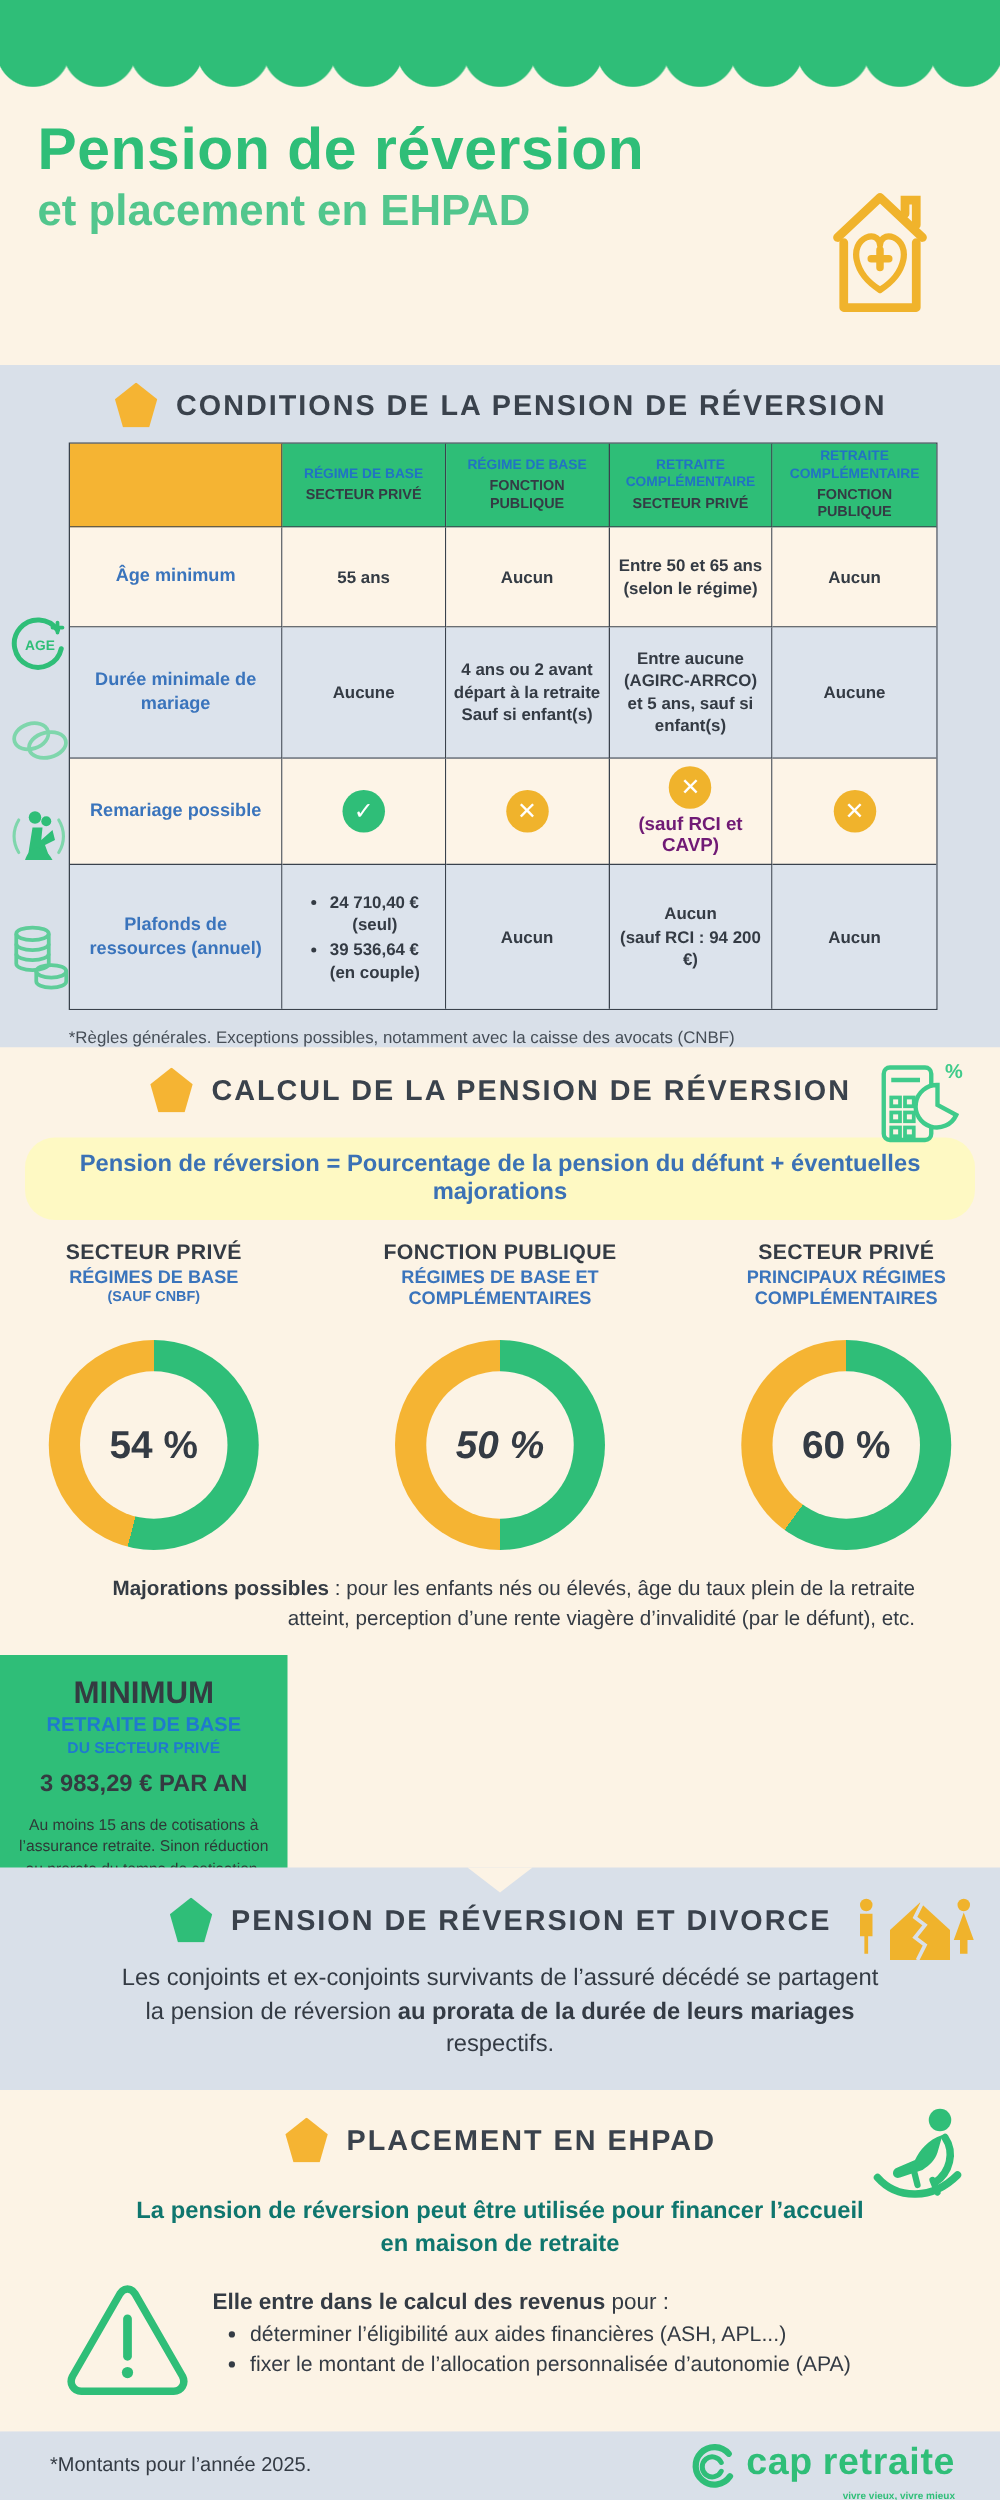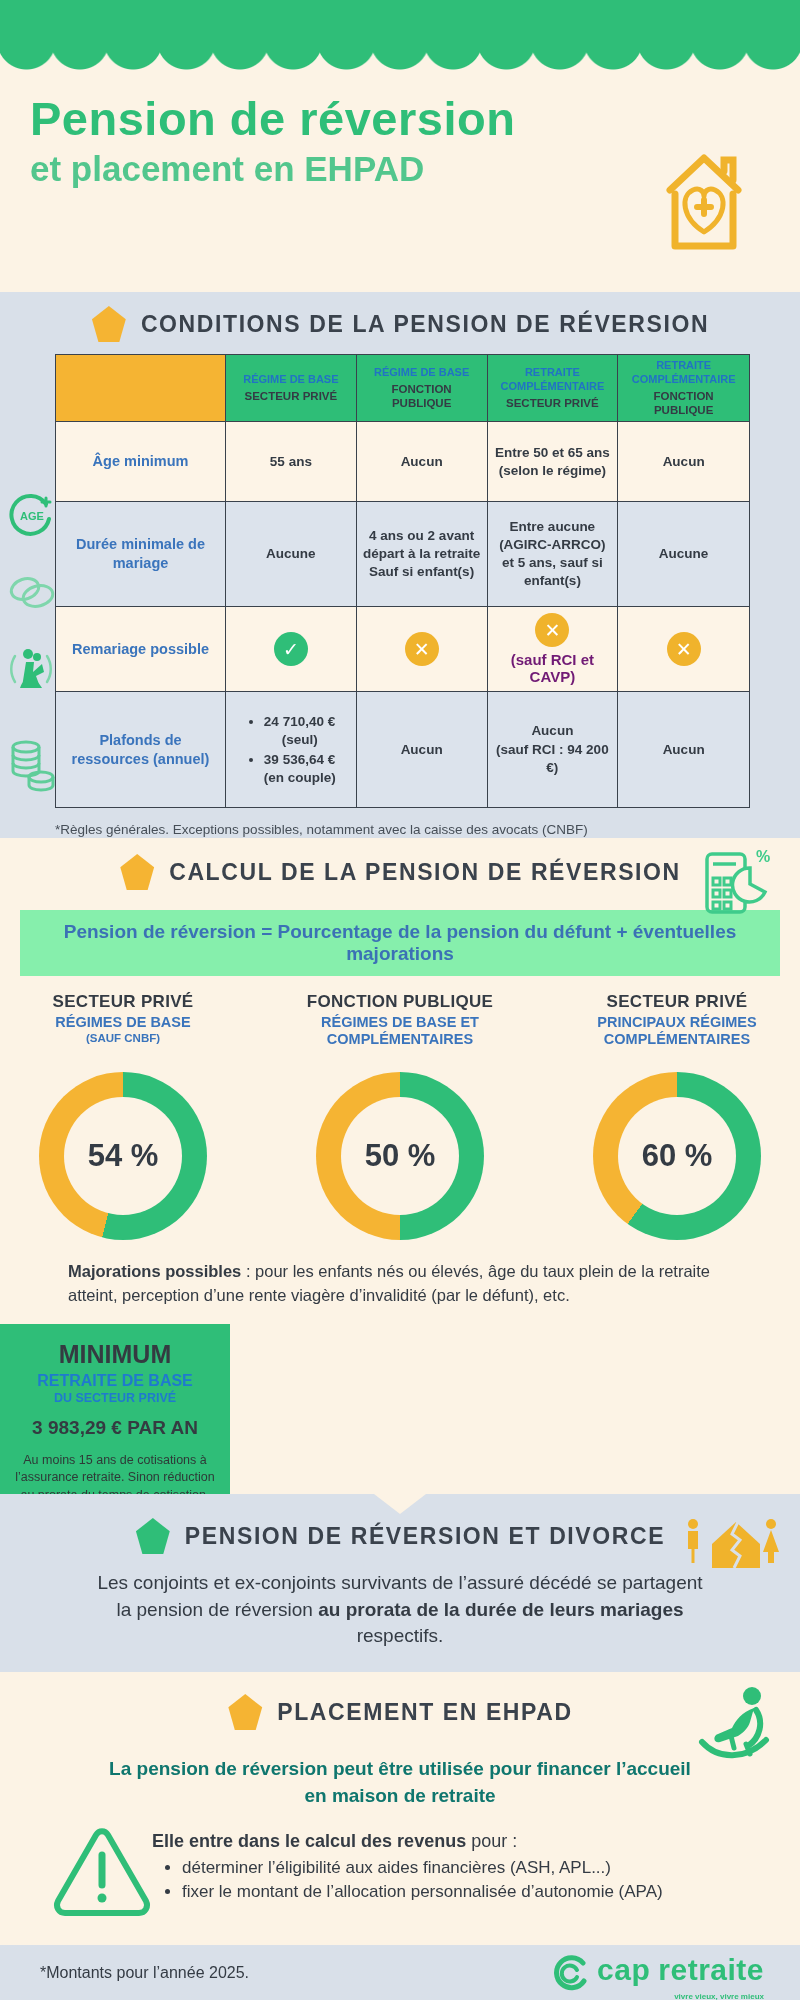--- a/index.html
+++ b/index.html
@@ -52,33 +52,33 @@
   .mark-note{font-size:15px;font-weight:bold;color:#701a75;margin-top:4px;}
   .cell-bullets{list-style:disc;margin:0;padding-left:18px;text-align:left;}
   .cell-bullets li{font-size:13.5px;font-weight:bold;color:#343B44;line-height:1.3;margin:3px 0;}
   .cell-bullets .qual{display:block;text-align:center;}
   .icon-rail{position:absolute;left:8px;width:46px;}
   .rail-ico{position:absolute;left:0;}
   .footnote{margin:14px 0 0 55px;font-size:13.5px;color:#464E57;}
   
   #sec-calcul{height:656px;background:#FCF3E5;box-sizing:border-box;padding-top:16px;position:relative;}
   .calc-icon{position:absolute;right:28px;top:10px;}
-  .formula-banner{margin:20px 20px 0;background:#86efac;color:#3B71B5;
-    font-size:19px;font-weight:600;text-align:center;padding:11px 6px;}
+  .formula-banner{margin:20px 20px 0;background:#fef9c3;color:#3B71B5;
+    font-size:19px;font-weight:600;text-align:center;padding:11px 6px;border-radius:24px;}
   .charts-row{display:flex;justify-content:center;gap:62px;margin-top:16px;}
   .chart-col{width:215px;text-align:center;}
   .chart-head{height:70px;}
   .chart-t{font-size:17px;font-weight:bold;color:#343B44;letter-spacing:.3px;}
   .chart-s{font-size:14.5px;font-weight:bold;color:#3A74BC;line-height:1.2;margin-top:2px;}
   .chart-n{font-size:11.5px;font-weight:bold;color:#3A74BC;margin-top:1px;}
   .donut{width:168px;height:168px;border-radius:50%;margin:10px auto 0;position:relative;}
   .donut::after{content:"";position:absolute;inset:25px;border-radius:50%;background:#FCF3E5;}
   .donut-label{position:absolute;inset:0;display:flex;align-items:center;justify-content:center;
     font-size:31px;font-weight:bold;color:#343B44;z-index:2;}
-  .majorations{margin:20px 68px 0;text-align:left;font-size:16.5px;color:#343B44;line-height:1.45;}
+  .majorations{margin:20px 68px 0;text-align:right;font-size:16.5px;color:#343B44;line-height:1.45;}
   .majorations b{font-weight:bold;}
   .boxes-row{display:flex;justify-content:center;gap:15px;margin-top:16px;flex-direction:column;}
   .info-box{width:230px;min-height:188px;box-sizing:border-box;padding:16px 12px;text-align:center;}
   .box-green{background:#2FBE78;}
   .box-yellow{background:#F5B433;}
   .box-title{font-size:25px;font-weight:bold;color:#343B41;}
   .box-l1{font-size:16px;font-weight:bold;margin-top:3px;}
   .box-l2{font-size:12.5px;font-weight:bold;margin-top:1px;}
   .box-green .box-l1,.box-green .box-l2{color:#1F7ACE;}
   .box-yellow .box-l1,.box-yellow .box-l2{color:#343B44;}
@@ -90,21 +90,21 @@
   #sec-divorce::before{content:"";position:absolute;top:0;left:50%;margin-left:-26px;
     border-left:26px solid transparent;border-right:26px solid transparent;border-top:20px solid #FCF3E5;}
   .divorce-icons{position:absolute;right:20px;top:22px;}
   .divorce-text{margin:16px 88px 0;text-align:center;font-size:19px;color:#343B44;line-height:1.4;}
   .divorce-text b{font-weight:bold;}
   
   #sec-ehpad{height:273px;background:#FCF3E5;box-sizing:border-box;padding-top:22px;position:relative;}
   .chair-icon{position:absolute;right:26px;top:12px;}
   .ehpad-intro{margin:26px 105px 0;text-align:center;font-size:19px;color:#0f766e;line-height:1.4;font-weight:600;}
   .ehpad-intro b{font-weight:bold;}
-  .warn-row{display:flex;align-items:flex-start;margin:18px 30px 0 52px;}
+  .warn-row{display:flex;align-items:flex-start;gap:18px;margin:18px 30px 0 52px;}
   .warn-texts{padding-top:4px;}
   .warn-lead{font-size:18px;color:#343B44;}
   .warn-lead b{font-weight:bold;}
   .warn-list{margin:6px 0 0 4px;padding-left:26px;}
   .warn-list li{font-size:17px;color:#343B44;margin:4px 0;}
   
   #footer{height:55px;background:#D9E0E9;display:flex;align-items:center;justify-content:space-between;
     box-sizing:border-box;padding:0 36px 0 40px;text-align:center;}
   .footer-note{font-size:16px;color:#343B44;}
   .logo{display:flex;align-items:flex-start;gap:8px;position:relative;}
@@ -301,21 +301,21 @@
       <div class="donut" style="background: conic-gradient(rgb(47, 190, 120) 0deg, rgb(47, 190, 120) 54%, rgb(245, 180, 51) 54%, rgb(245, 180, 51) 100%);">
         <span class="donut-label">54 %</span>
       </div>
     </div>
     <div class="chart-col">
       <div class="chart-head">
         <div class="chart-t">FONCTION PUBLIQUE</div>
         <div class="chart-s">RÉGIMES DE BASE ET COMPLÉMENTAIRES</div>
         <div class="chart-n"></div>
       </div>
-      <div class="donut" style="background: conic-gradient(rgb(47, 190, 120) 0deg, rgb(47, 190, 120) 50%, rgb(245, 180, 51) 50%, rgb(245, 180, 51) 100%);">
+      <div class="donut" style="background: conic-gradient(rgb(47, 190, 120) 0deg, rgb(47, 190, 120) 50%, rgb(245, 180, 51) 50%, rgb(245, 180, 51) 100%); font-style: italic;">
         <span class="donut-label">50 %</span>
       </div>
     </div>
     <div class="chart-col">
       <div class="chart-head">
         <div class="chart-t">SECTEUR PRIVÉ</div>
         <div class="chart-s">PRINCIPAUX RÉGIMES COMPLÉMENTAIRES</div>
         <div class="chart-n"></div>
       </div>
       <div class="donut" style="background: conic-gradient(rgb(47, 190, 120) 0deg, rgb(47, 190, 120) 60%, rgb(245, 180, 51) 60%, rgb(245, 180, 51) 100%);">

